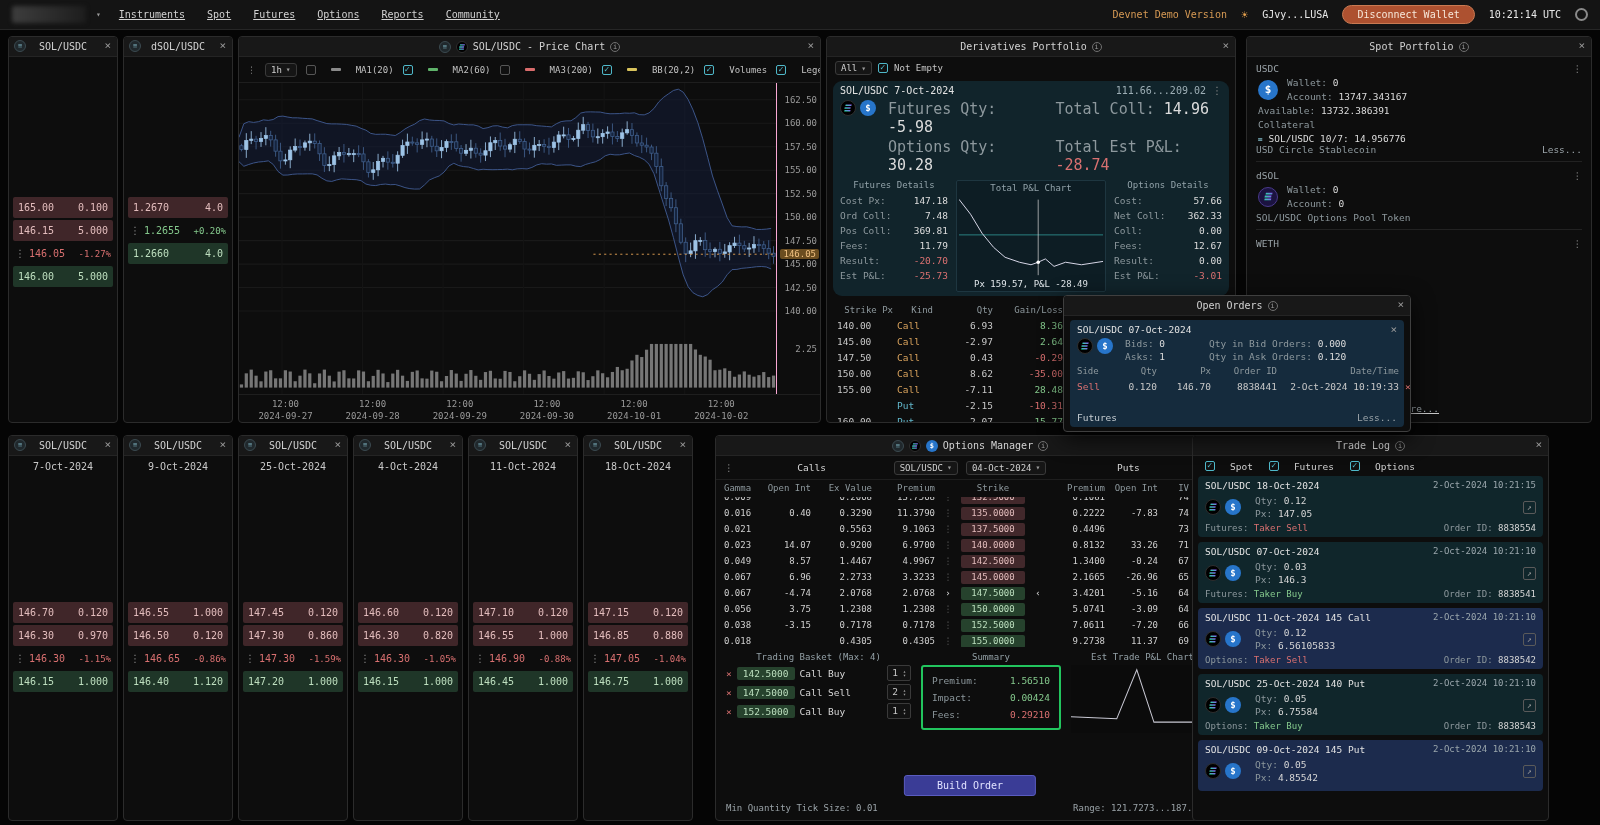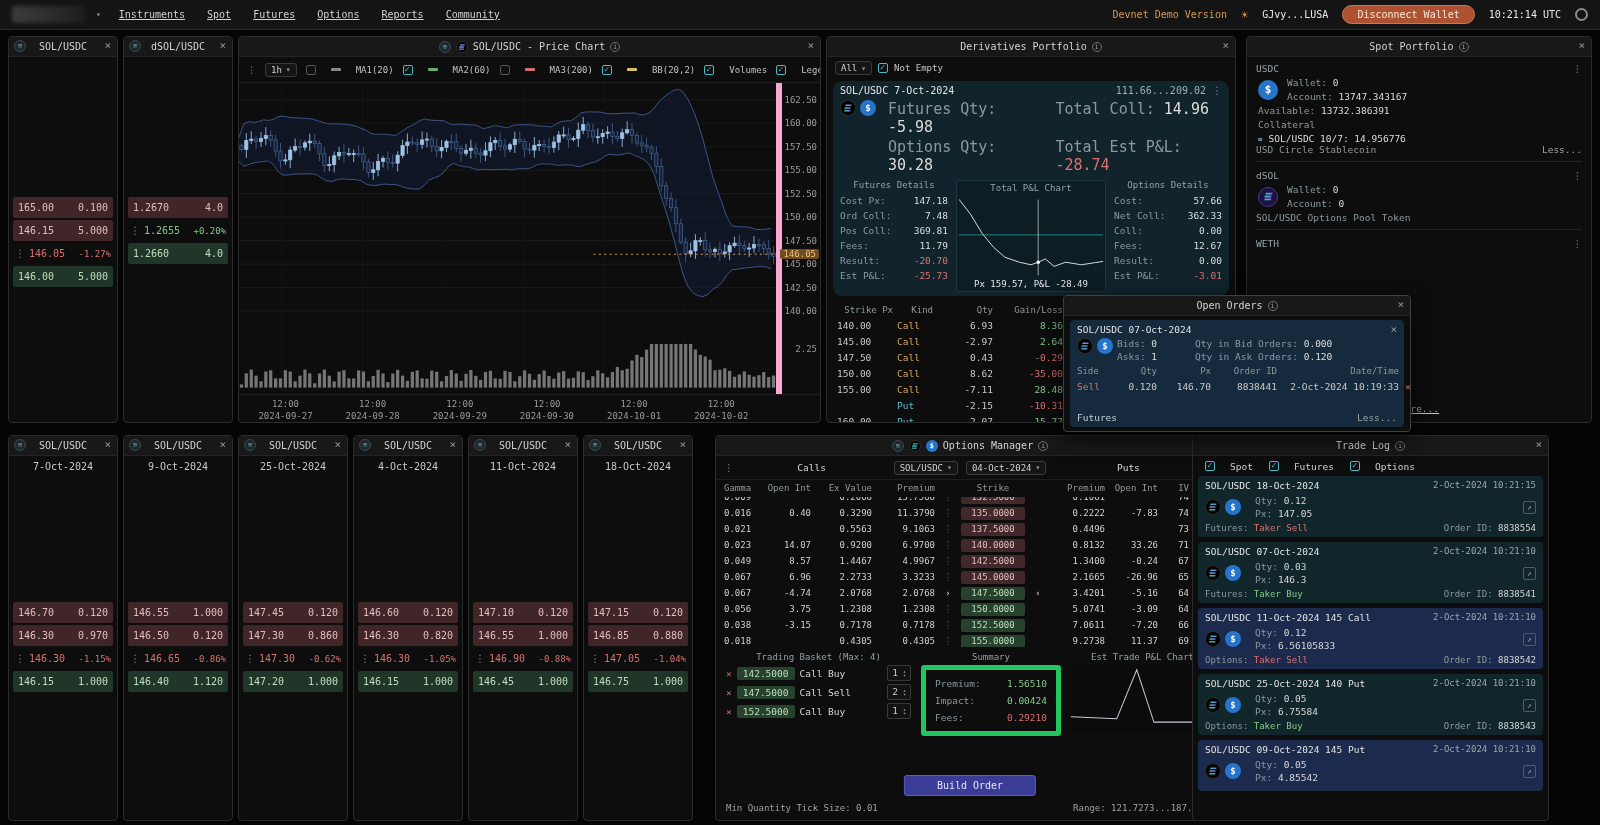--- a/index.html
+++ b/index.html
@@ -66,21 +66,21 @@
 .chart-toolbar{flex:none;height:26px;display:flex;align-items:center;gap:9px;padding:0 8px;border-bottom:1px solid #1e1e1e;font-size:9px;color:#c2c2c2;}
 .select-chip{border:1px solid #3a3a3a;background:#151515;border-radius:3px;padding:1px 5px;display:inline-flex;align-items:center;gap:4px;color:#d0d0d0;cursor:pointer;font-size:9px;white-space:nowrap;}
 .tool-group{display:flex;gap:9px;align-items:center;}
 .tool-item{display:inline-flex;align-items:center;gap:15px;cursor:pointer;white-space:nowrap;}
 .cb{width:10px;height:10px;border:1px solid #565656;border-radius:2px;background:#101010;position:relative;flex:none;display:inline-block;}
 .cb.on{border-color:#4fb8c9;}
 .cb.on::after{content:"✓";position:absolute;left:1px;top:-2px;color:#4fb8c9;font-size:9px;}
 .swatch{width:10px;height:3px;border-radius:1px;display:inline-block;flex:none;}
 .chart-body{flex:1;display:flex;min-height:0;}
 #price-svg{flex:1;height:100%;display:block;}
-#y-axis{width:44px;position:relative;border-left:6px solid #f9a8d4;flex:none;padding-left:36px;}
+#y-axis{width:44px;position:relative;border-left:1px solid #f9a8d4;flex:none;padding-left:36px;}
 .y-tick{position:absolute;right:3px;transform:translateY(-50%);font-size:9px;color:#9a9a9a;white-space:nowrap;}
 .y-tick.last{background:#6b4d20;color:#f0c080;padding:0 3px;border-radius:2px;right:1px;}
 .chart-xaxis{flex:none;height:28px;position:relative;border-top:1px solid #1e1e1e;}
 .x-tick{position:absolute;top:3px;transform:translateX(-50%);text-align:center;font-size:9px;color:#9a9a9a;line-height:1.35;white-space:nowrap;}
 
 .deriv-filter{flex:none;height:22px;display:flex;align-items:center;gap:6px;padding:0 8px;font-size:9px;color:#c6c6c6;}
 .deriv-card{margin:2px 6px;background:#11242b;border-radius:9px;padding:4px 7px;flex:none;}
 .dc-top{display:flex;align-items:center;gap:6px;}
 .dc-market{color:#e2e2e2;}
 .dc-range{margin-left:auto;color:#9daeb5;}
@@ -109,21 +109,21 @@
 .sec-foot{display:flex;justify-content:space-between;color:#8d989d;}
 .less{color:#9aa3a8;cursor:pointer;}
 .divider{border-top:1px solid #222;margin:6px 0;}
 .spot-more{margin-top:auto;text-align:center;padding:4px 2px;text-decoration:underline;}
 .mini-ico{color:#7fb6c4;font-size:8px;}
 
 .oo-card{margin:4px 6px;background:#152b3d;border-radius:4px;padding:4px 7px;font-size:9.5px;flex:1;display:flex;flex-direction:column;}
 .oo-top{display:flex;justify-content:space-between;color:#e2e2e2;}
 .oo-top .close-x{position:static;}
 .oo-mid{display:flex;gap:4px;margin-top:3px;align-items:flex-start;}
-.oo-stats{flex:1;display:grid;grid-template-columns:72px 1fr;gap:2px 6px;}
+.oo-stats{flex:1;display:grid;grid-template-columns:72px 1fr;gap:2px 12px;margin-left:8px;}
 .oo-head,.oo-row{display:grid;grid-template-columns:34px 40px 48px 60px 116px 10px;column-gap:6px;line-height:14px;margin-top:2px;}
 .oo-head{color:#8d989d;font-size:9px;}
 .oo-x{color:#d97070;cursor:pointer;}
 .oo-foot{display:flex;justify-content:space-between;margin-top:auto;color:#c6cdd2;}
 
 .om-sub{flex:none;height:24px;display:flex;align-items:center;padding:0 8px;font-size:9.5px;color:#d6d6d6;border-bottom:1px solid #1e1e1e;gap:8px;}
 .om-side{flex:1;display:flex;align-items:center;gap:4px;}
 .om-side-label{flex:1;text-align:center;}
 .om-head{display:grid;grid-template-columns:34px 46px 54px 56px 12px 64px 12px 54px 46px 24px;column-gap:7px;padding:0 8px;line-height:17px;color:#8d989d;font-size:9px;}
 .om-rows{height:150px;overflow:hidden;}
@@ -137,21 +137,21 @@
 .rmark::before{content:"";}
 .tint-current .rmark::before{content:"‹";color:#e0e0e0;}
 .om-bottom{flex:none;display:grid;grid-template-columns:185px 140px 1fr;gap:10px;padding:5px 10px 0;}
 .om-col-title{text-align:center;color:#93a0a6;font-size:9px;margin-bottom:3px;white-space:nowrap;}
 .bk-row{display:flex;align-items:center;gap:5px;margin:3px 0;font-size:9.5px;}
 .bk-x{color:#d97070;cursor:pointer;}
 .bk-strike{background:#26422d;color:#bcdfbe;border-radius:2px;padding:1px 6px;}
 .bk-action{color:#d6d6d6;white-space:nowrap;}
 .stepper{margin-left:auto;border:1px solid #3a3a3a;background:#121212;border-radius:2px;display:inline-flex;align-items:center;gap:5px;padding:0 4px;line-height:14px;cursor:pointer;}
 .spin{display:flex;flex-direction:column;font-size:5px;color:#9a9a9a;line-height:4px;}
-.sum-box{border:5px solid #22c55e;border-radius:3px;padding:5px 9px;font-size:9.5px;}
+.sum-box{border:2px solid #22c55e;border-radius:3px;padding:5px 9px;font-size:9.5px;}
 .sum-row{display:flex;justify-content:space-between;line-height:17px;gap:6px;}
 #payoff-svg{width:100%;height:68px;background:#0b0b0b;display:block;}
 .om-footer{flex:1;display:flex;align-items:flex-end;justify-content:space-between;padding:2px 10px 7px;font-size:9px;color:#9aa3a8;position:relative;}
 .build-btn{position:absolute;left:50%;transform:translateX(-50%);bottom:24px;background:#3a3c96;color:#e0e2ff;border:1px solid #5a5cc0;border-radius:3px;padding:4px 32px;font-family:inherit;font-size:10px;cursor:pointer;white-space:nowrap;}
 
 .tl-filters{flex:none;height:20px;display:flex;align-items:center;gap:16px;padding:0 12px;font-size:9.5px;color:#cfcfcf;}
 .tl-list{flex:1;overflow:hidden;padding:0 5px;}
 .tl-card{border-radius:4px;padding:4px 7px;margin-bottom:5px;font-size:9.5px;cursor:pointer;}
 .tint-teal{background:#10262b;}
 .tint-blue{background:#1c2b4d;}
@@ -1108,21 +1108,21 @@
           <span>147.45</span>
           <span>0.120</span>
         </div>
         <div class="ob-row ask">
           <span>147.30</span>
           <span>0.860</span>
         </div>
         <div class="ob-mid">
           <span class="dots">⋮</span>
           <span class="tint-down">147.30</span>
-          <span class="mid-pct tint-down">-0.62%</span>
+          <span class="mid-pct tint-down">-1.59%</span>
         </div>
         <div class="ob-row bid">
           <span>147.20</span>
           <span>1.000</span>
         </div>
       </div>
     </div>
 
     <div class="panel rel mini-ob">
       <div class="panel-header">

